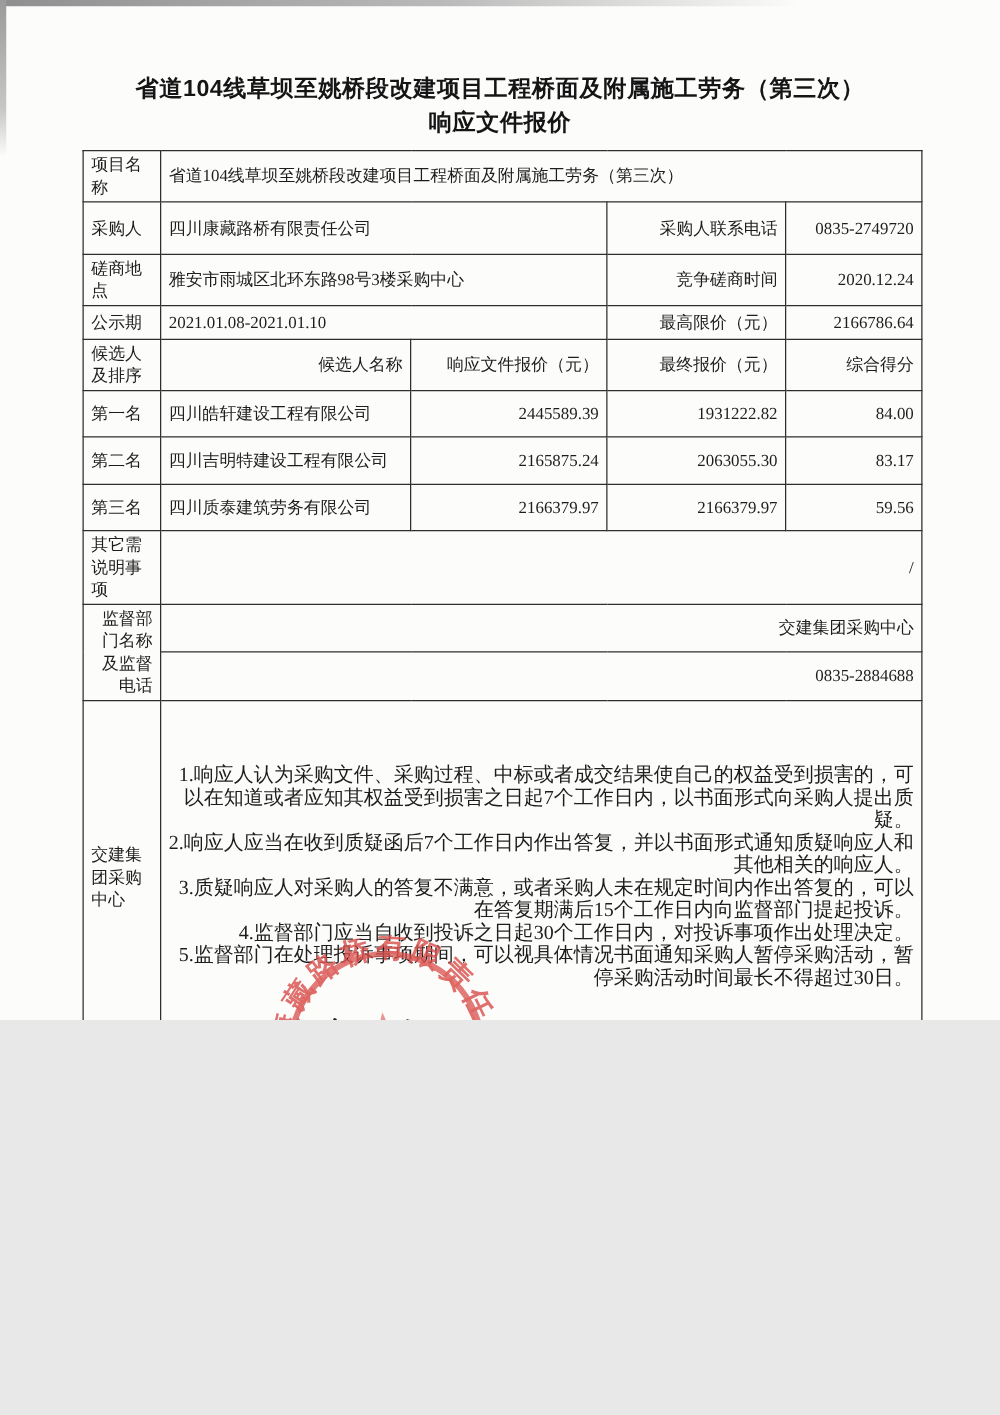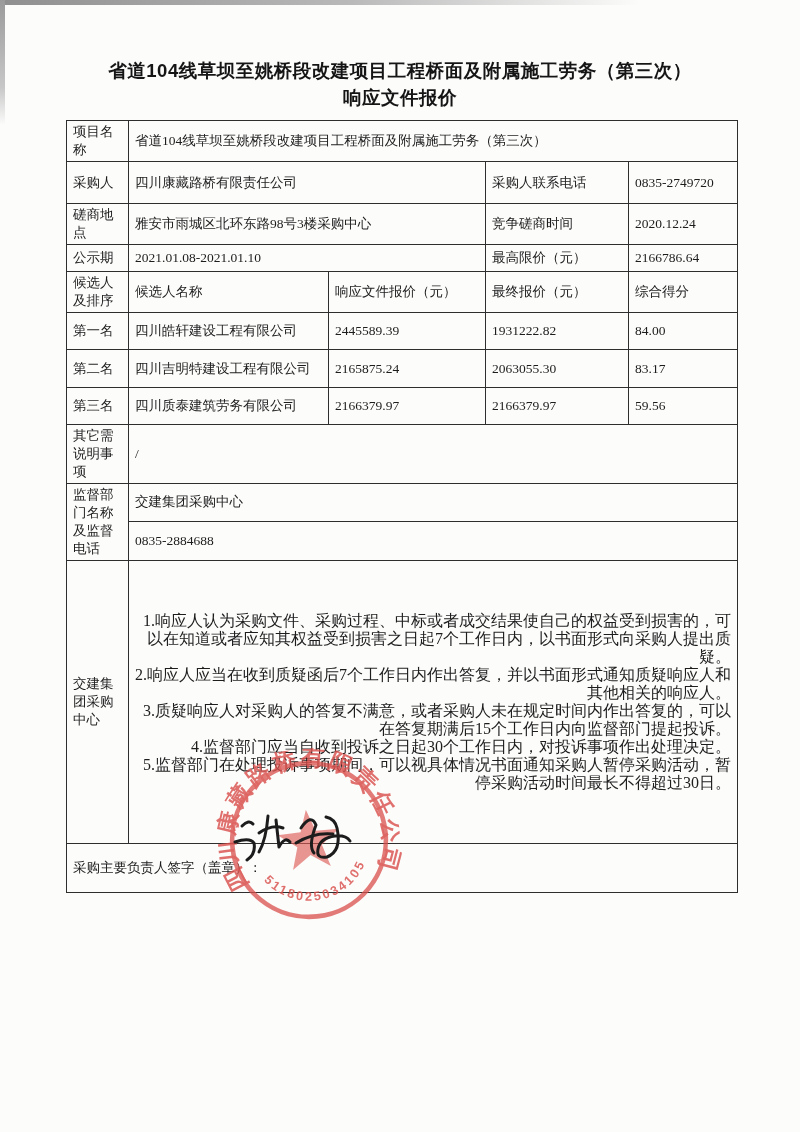--- a/index.html
+++ b/index.html
@@ -1,17 +1,17 @@
 <!DOCTYPE html>
 <html><head>
 <meta charset="utf-8">
 <style>
   html,body { margin:0; padding:0; background:#e8e8e8; }
   .page {
-    position:relative; width:800px; height:1132px; margin:0 auto;
+    position:relative; width:800px; height:816px; margin:0 auto;
     background:#fcfcfb; overflow:hidden;
     font-family:"Liberation Serif","DejaVu Serif",serif;
     color:#1d1d1d;
   }
   .scan-top {
     position:absolute; left:0; top:0; width:640px; height:5px;
     background:linear-gradient(to right,#8f8f8f 0%,#b9b9b9 55%,rgba(200,200,200,0) 100%);
   }
   .scan-left {
     position:absolute; left:0; top:0; width:5px; height:125px;
@@ -27,21 +27,21 @@
     position:absolute; left:66px; top:120px; width:671px;
     border-collapse:collapse; table-layout:fixed;
     font-size:13.5px;
   }
   table.doc td {
     border:1.6px solid #2e2e2e;
     padding:2px 6px; vertical-align:middle; line-height:18px;
     overflow:hidden;
   }
   td.lab { padding:2px 2px 2px 4px;margin-left:38px; }
-  .c { text-align:left; }
+  .c { text-align:right; }
   td.notes {
     white-space:pre-wrap; font-size:16px; line-height:17.6px;
     padding:4px 4px 4px 6px; vertical-align:middle;text-align:right;
   }
   .stamp {
     position:absolute; left:218px; top:749px; width:182px; height:182px;
     transform:rotate(-6deg); opacity:0.88; pointer-events:none;
   }
   .sig {
     position:absolute; left:228px; top:796px; width:150px; height:84px;

